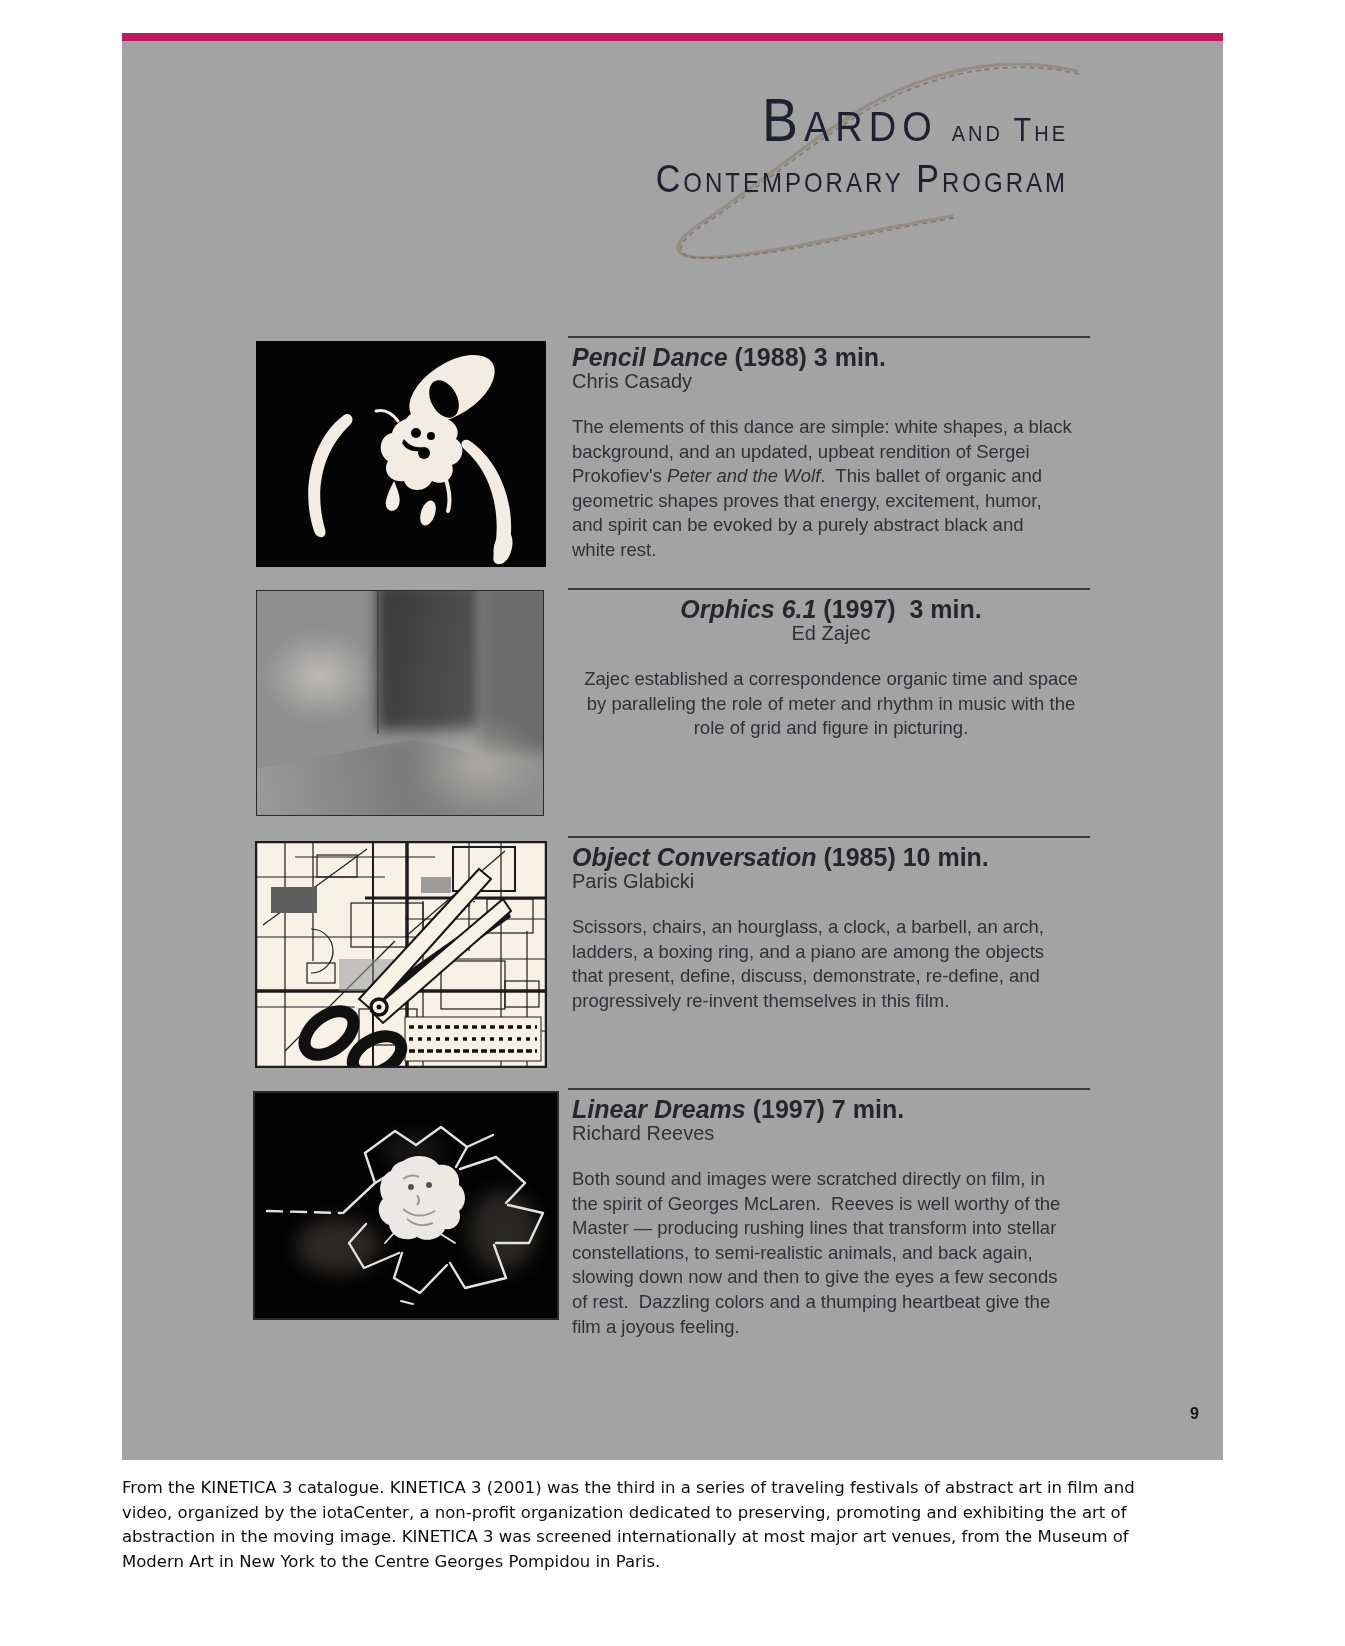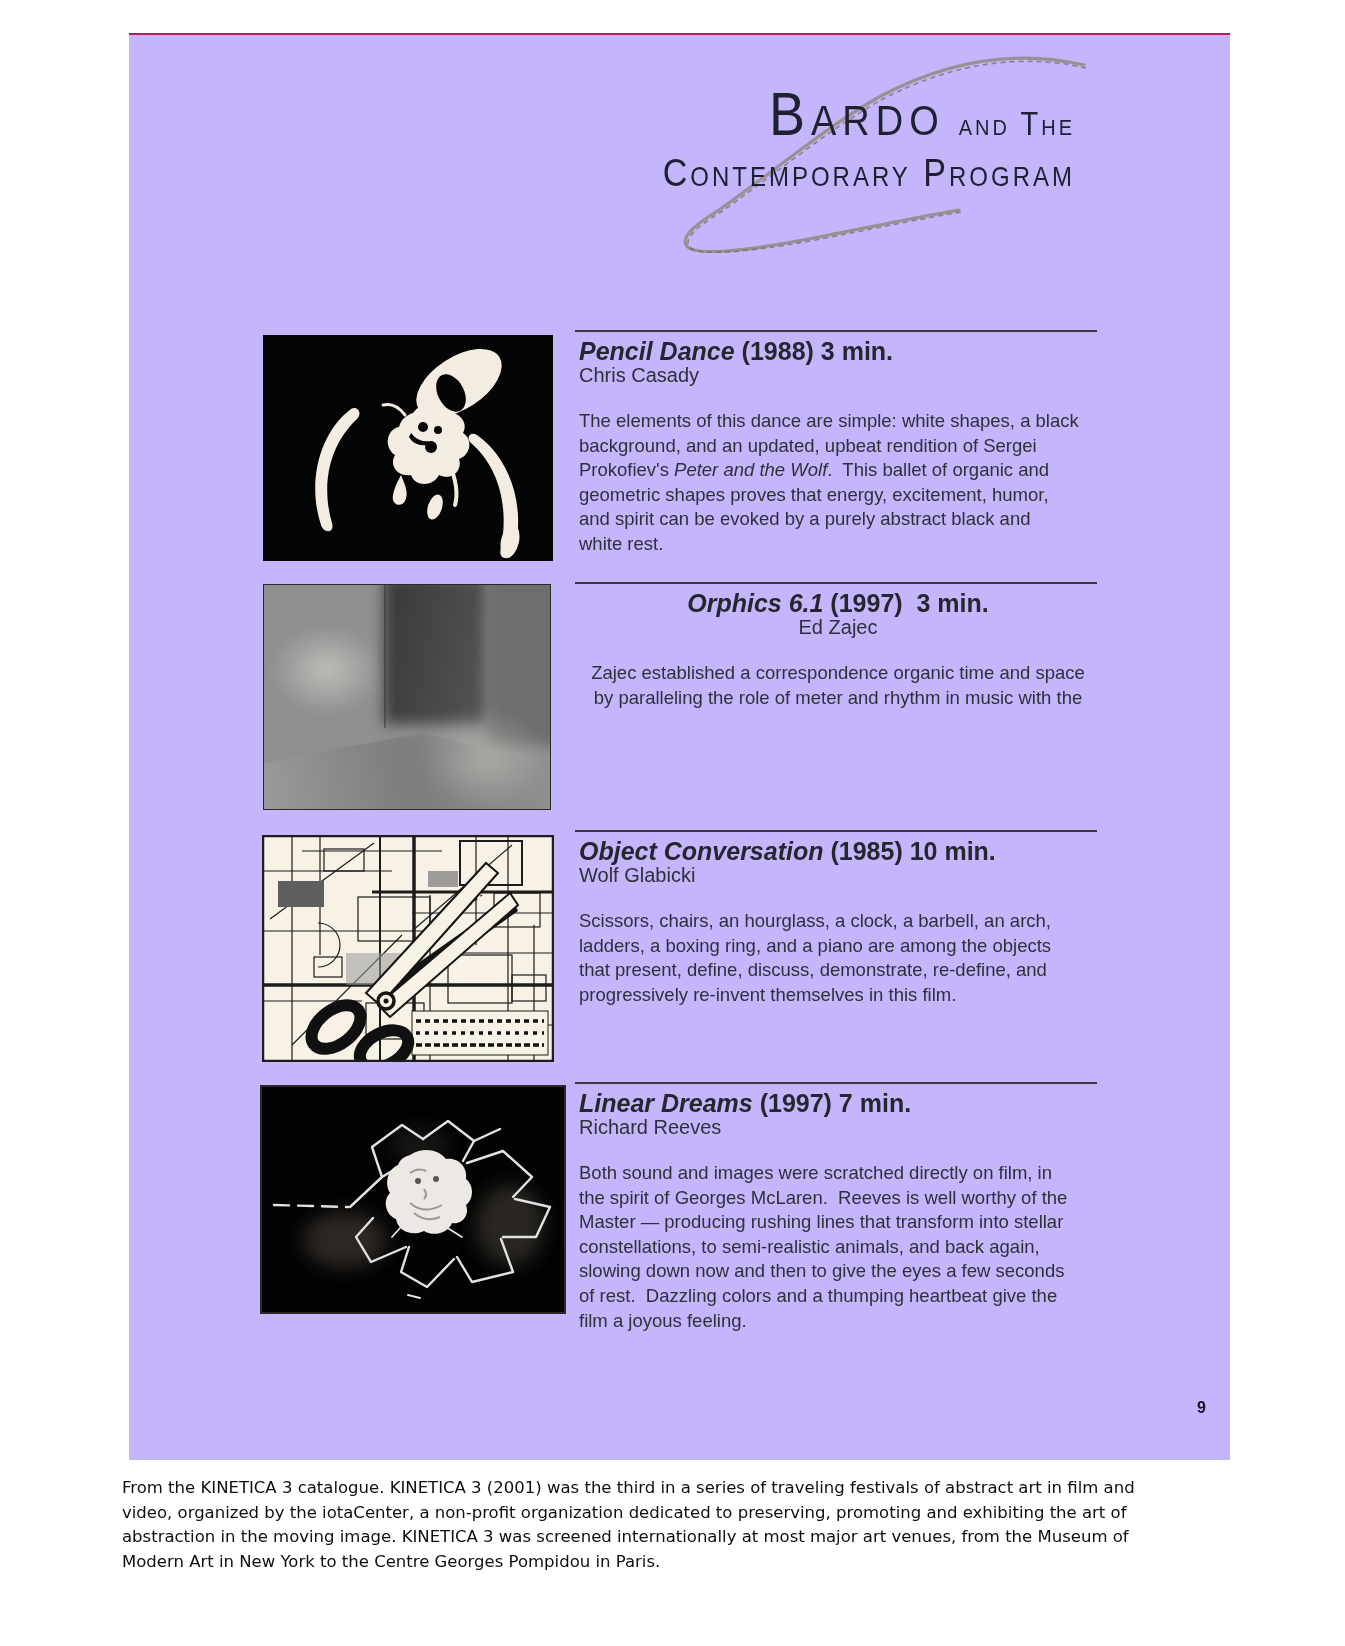--- a/index.html
+++ b/index.html
@@ -1,19 +1,19 @@
 <!DOCTYPE html>
 <html><head>
 <meta charset="utf-8">
 <style>
   html,body{margin:0;padding:0;background:#ffffff;}
   .canvas{position:relative;width:1345px;height:1646px;background:#ffffff;overflow:hidden;
           font-family:"Liberation Sans",sans-serif;}
   .page{position:absolute;left:122px;top:33px;width:1101px;height:1427px;
-        background:#c4b5fd;border-top:2px solid #be185d;box-sizing:border-box;margin-left:7px;}
+        background:#a3a3a3;border-top:8px solid #be185d;box-sizing:border-box;}
 
   
   .masthead{position:absolute;right:155px;top:48px;text-align:right;color:#1d2130;
             transform:scaleY(1.12);transform-origin:top right;}
   .mast-line1{white-space:nowrap;line-height:1;}
   .mast-bardo{font-variant:small-caps;font-size:54px;letter-spacing:6px;font-weight:400;}
   .mast-andthe{font-variant:small-caps;font-size:29px;letter-spacing:3px;margin-left:14px;font-weight:400;}
   .mast-line2{font-variant:small-caps;font-size:34px;letter-spacing:3px;line-height:1;margin-top:9px;font-weight:400;white-space:nowrap;}
   .swoosh{position:absolute;left:380px;top:10px;pointer-events:none;}
 
@@ -119,20 +119,21 @@
     <div class="entry-text" style="top:547px;text-align:center;">
       <div class="rule"></div>
       <div class="film-title">
         <span class="ft-name">Orphics 6.1</span>
         <span class="ft-meta">(1997)  3 min.</span>
       </div>
       <div class="film-author">Ed Zajec</div>
       <div class="film-desc">
           <div class="line">Zajec established a correspondence organic time and space</div>
           <div class="line">by paralleling the role of meter and rhythm in music with the</div>
+          <div class="line">role of grid and figure in picturing.</div>
         </div>
     </div>
 
     <div class="thumb" style="left:133px;top:800px;width:292px;height:227px;background:#f7f1e6;">
       <svg width="292" height="227" viewBox="0 0 292 227">
         <rect width="292" height="227" fill="#f7f1e6"></rect>
         <g stroke="#1c1c1c" stroke-width="1.2" fill="none">
           <line x1="30" y1="0" x2="30" y2="227"></line>
             <line x1="58" y1="0" x2="58" y2="120"></line>
           <line x1="118" y1="0" x2="118" y2="227" stroke-width="2"></line>
@@ -184,21 +185,21 @@
         </g>
         <rect x="1" y="1" width="290" height="225" fill="none" stroke="#1c1c1c" stroke-width="2.5"></rect>
       </svg>
     </div>
     <div class="entry-text" style="top:795px;">
       <div class="rule"></div>
       <div class="film-title">
         <span class="ft-name">Object Conversation</span>
         <span class="ft-meta">(1985) 10 min.</span>
       </div>
-      <div class="film-author">Wolf Glabicki</div>
+      <div class="film-author">Paris Glabicki</div>
       <div class="film-desc">
           <div class="line">Scissors, chairs, an hourglass, a clock, a barbell, an arch,</div>
           <div class="line">ladders, a boxing ring, and a piano are among the objects</div>
           <div class="line">that present, define, discuss, demonstrate, re-define, and</div>
           <div class="line">progressively re-invent themselves in this film.</div>
         </div>
     </div>
 
     <div class="thumb" style="left:131px;top:1050px;width:306px;height:229px;">
       <svg width="306" height="229" viewBox="0 0 306 229">

